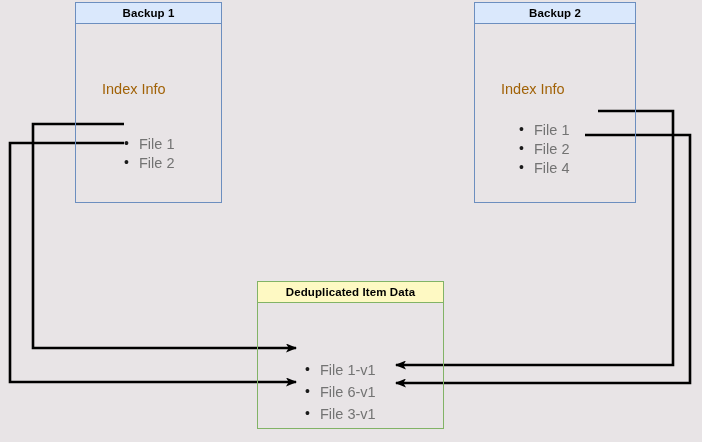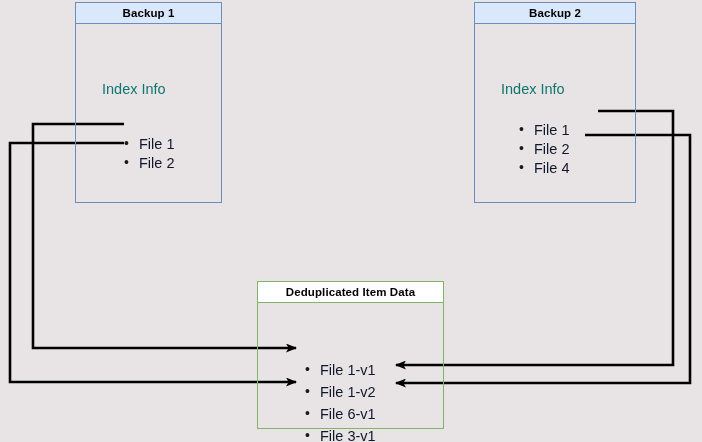--- a/index.html
+++ b/index.html
@@ -50,42 +50,42 @@
   }
   .backup-node .node-header {
     background: #dae8fc;
     border: 1px solid #6c8ebf;
   }
   .backup-node .node-body {
     border: 1px solid #6c8ebf;
     border-top: none;
   }
   .dedup-node .node-header {
-    background: #ffffff;
+    background: #fef9c3;
     border: 1px solid #82b366;
   }
   .dedup-node .node-body {
     border: 1px solid #82b366;
     border-top: none;
   }
   .index-label {
     position: absolute;
     font-size: 14.5px;
-    color: #0f766e;
+    color: #a16207;
     white-space: nowrap;
   }
   .file-list {
     position: absolute;
     margin: 0;
     padding: 0;
     list-style: none;
   }
   .file-list li {
     font-size: 14.5px;
-    color: #0f172a;
+    color: #737373;
     line-height: 19px;
     white-space: nowrap;
     position: relative;
     padding-left: 15px;
   }
   .file-list li::before {
     content: "\2022";
     position: absolute;
     left: 0;
     top: -1px;
@@ -154,20 +154,19 @@
         <li>File 4</li>
       </ul>
     </div>
   </div>
 
   <div class="node dedup-node" id="node-dedup">
     <div class="node-header">Deduplicated Item Data</div>
     <div class="node-body">
       <ul class="file-list">
         <li>File 1-v1</li>
-        <li>File 1-v2</li>
         <li>File 6-v1</li>
         <li>File 3-v1</li>
       </ul>
     </div>
   </div>
 
 </div>
 
 </body></html>

